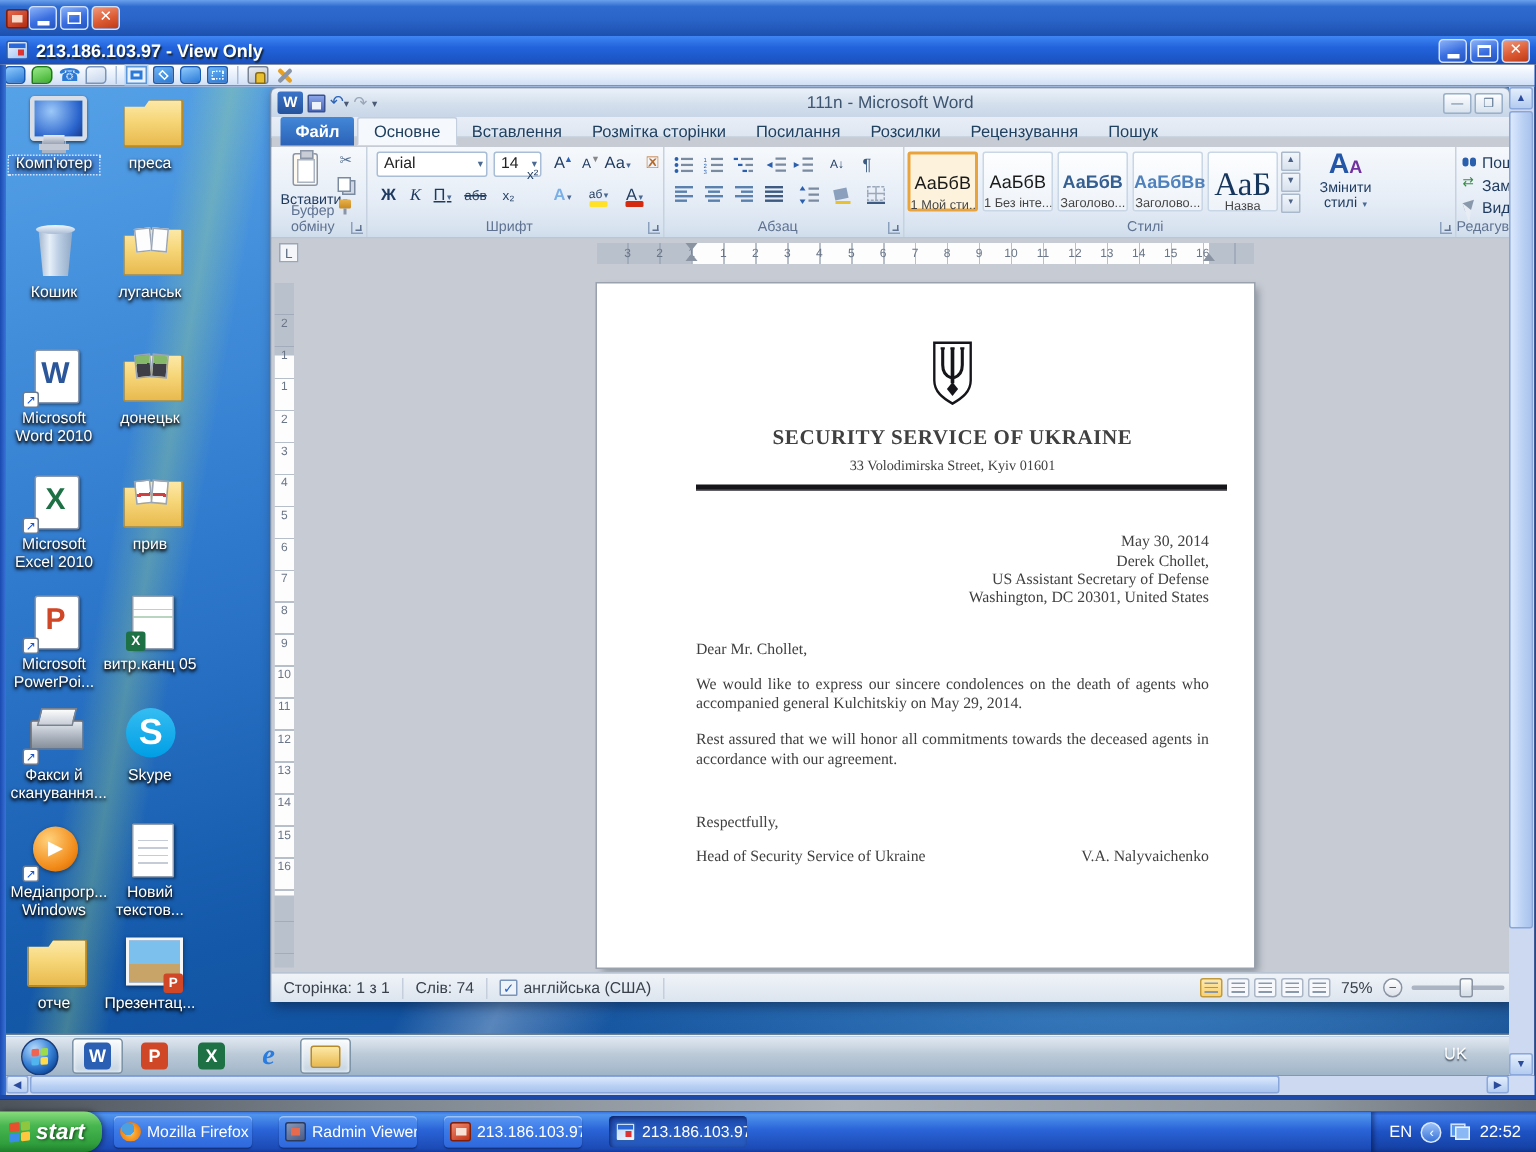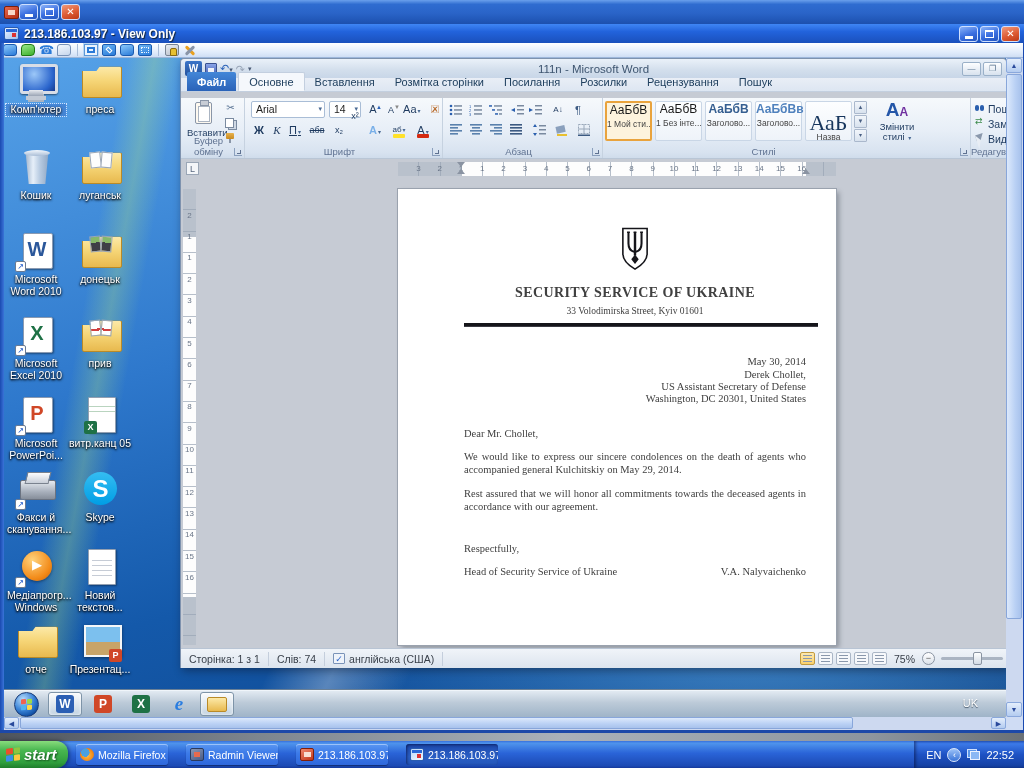--- a/index.html
+++ b/index.html
@@ -187,21 +187,21 @@
   .qsave{width:12px;height:12px;background:linear-gradient(180deg,#8aa4e8,#4a66b8);border:1px solid #3a5290;border-radius:1px;position:relative;}
   .qsave::after{content:"";position:absolute;left:2px;bottom:1px;width:6px;height:5px;background:#eef2fa;}
   .qi.dis{color:#9aa6b8;}
   .qdd{font-size:7px;color:#4a5a74;}
   .w-titletext{position:absolute;left:0;right:0;text-align:center;font-size:11.5px;color:#3e5570;pointer-events:none;}
   .w-minmax{margin-left:auto;display:flex;gap:2px;z-index:2;}
   .wmb{width:19px;height:14px;border:1px solid #9ab0c8;border-radius:2px;background:linear-gradient(180deg,#fdfeff,#d8e2ee);
     color:#55708c;font-size:8px;line-height:12px;text-align:center;}
 
   .w-tabs{position:absolute;left:0;top:19px;right:0;height:14px;background:linear-gradient(180deg,#e9eef6,#dde6f2);
-    border-bottom:1px solid #c3cfdf;display:flex;align-items:flex-end;padding-left:6px;}
+    border-bottom:1px solid #c3cfdf;display:flex;align-items:flex-start;padding-left:6px;}
   .wtab{height:19px;padding:0 10px;font-size:11px;color:#20405f;display:flex;align-items:center;border-radius:2px 2px 0 0;}
   .wtab.tfile{background:linear-gradient(180deg,#4387d8,#2a62b8);color:#fff;font-weight:bold;margin-right:2px;}
   .wtab.tactive{background:#f5f8fc;border:1px solid #c3cfdf;border-bottom:1px solid #f5f8fc;color:#20405f;}
 
   .w-ribbon{position:absolute;left:0;top:39px;right:0;height:61px;
     background:linear-gradient(180deg,#f6f9fc 0%,#e7eef7 55%,#d8e3f0 90%,#cfdcEB 100%);border-bottom:1px solid #b9c6d6;}
   .rg{position:absolute;top:0;bottom:0;border-right:1px solid #c6d2e0;}
   .rg-label{position:absolute;left:0;right:8px;bottom:1px;text-align:center;font-size:9.5px;color:#5f7291;}
   .rg-dlg{position:absolute;right:2px;bottom:2px;width:8px;height:8px;border-left:1px solid #8ba0bd;border-bottom:1px solid #8ba0bd;}
   .rg-dlg::after{content:"";position:absolute;right:1px;bottom:1px;width:3px;height:3px;border-right:1px solid #5f7291;border-bottom:1px solid #5f7291;}
@@ -227,21 +227,21 @@
   .fbtn.bar-r::after{background:#d42a10;}
   .fbtn.glow{color:#7ab0e8;font-weight:bold;}
   .dd6{font-size:6px;color:#4a6a94;margin-left:1px;}
 
   .micon{position:absolute;width:18px;height:17px;border-radius:2px;display:flex;align-items:center;justify-content:center;}
   .micon svg{display:block;}
   .strike{text-decoration:line-through;font-size:9px;}
 
   .chip{position:absolute;top:3px;width:47px;height:40px;border:1px solid #c9d6e6;border-radius:2px;background:linear-gradient(180deg,#fdfeff,#eef3f9);text-align:center;}
   .chip.selch{border:2px solid #e9a33d;background:#fdf3dd;}
-  .chip .pv{font-size:12px;color:#1a1a1a;margin-top:0;line-height:14px;}
+  .chip .pv{font-size:12px;color:#1a1a1a;margin-top:12px;line-height:14px;}
   .chip.h1 .pv{color:#365f91;font-weight:bold;}
   .chip.h2 .pv{color:#4f81bd;font-weight:bold;}
   .chip.titlest .pv{font-family:"Liberation Serif",serif;font-size:22px;color:#17365d;margin-top:14px;}
   .chip .nm{font-size:8.5px;color:#444;white-space:nowrap;overflow:hidden;margin-top:2px;}
   .stscroll{position:absolute;width:13px;top:3px;height:40px;display:flex;flex-direction:column;gap:1px;}
   .stscroll span{flex:1;background:linear-gradient(180deg,#f2f6fb,#d8e2ee);border:1px solid #aab8cc;border-radius:1px;font-size:6px;color:#4a6084;text-align:center;line-height:11px;}
   .chgst{position:absolute;top:2px;width:52px;text-align:center;}
   .chgA{font-size:19px;font-weight:bold;color:#2456a8;line-height:20px;}
   .chgA small{font-size:12px;color:#7030a0;}
   .chglbl{font-size:9.5px;color:#1e3a5f;line-height:1.05;}

